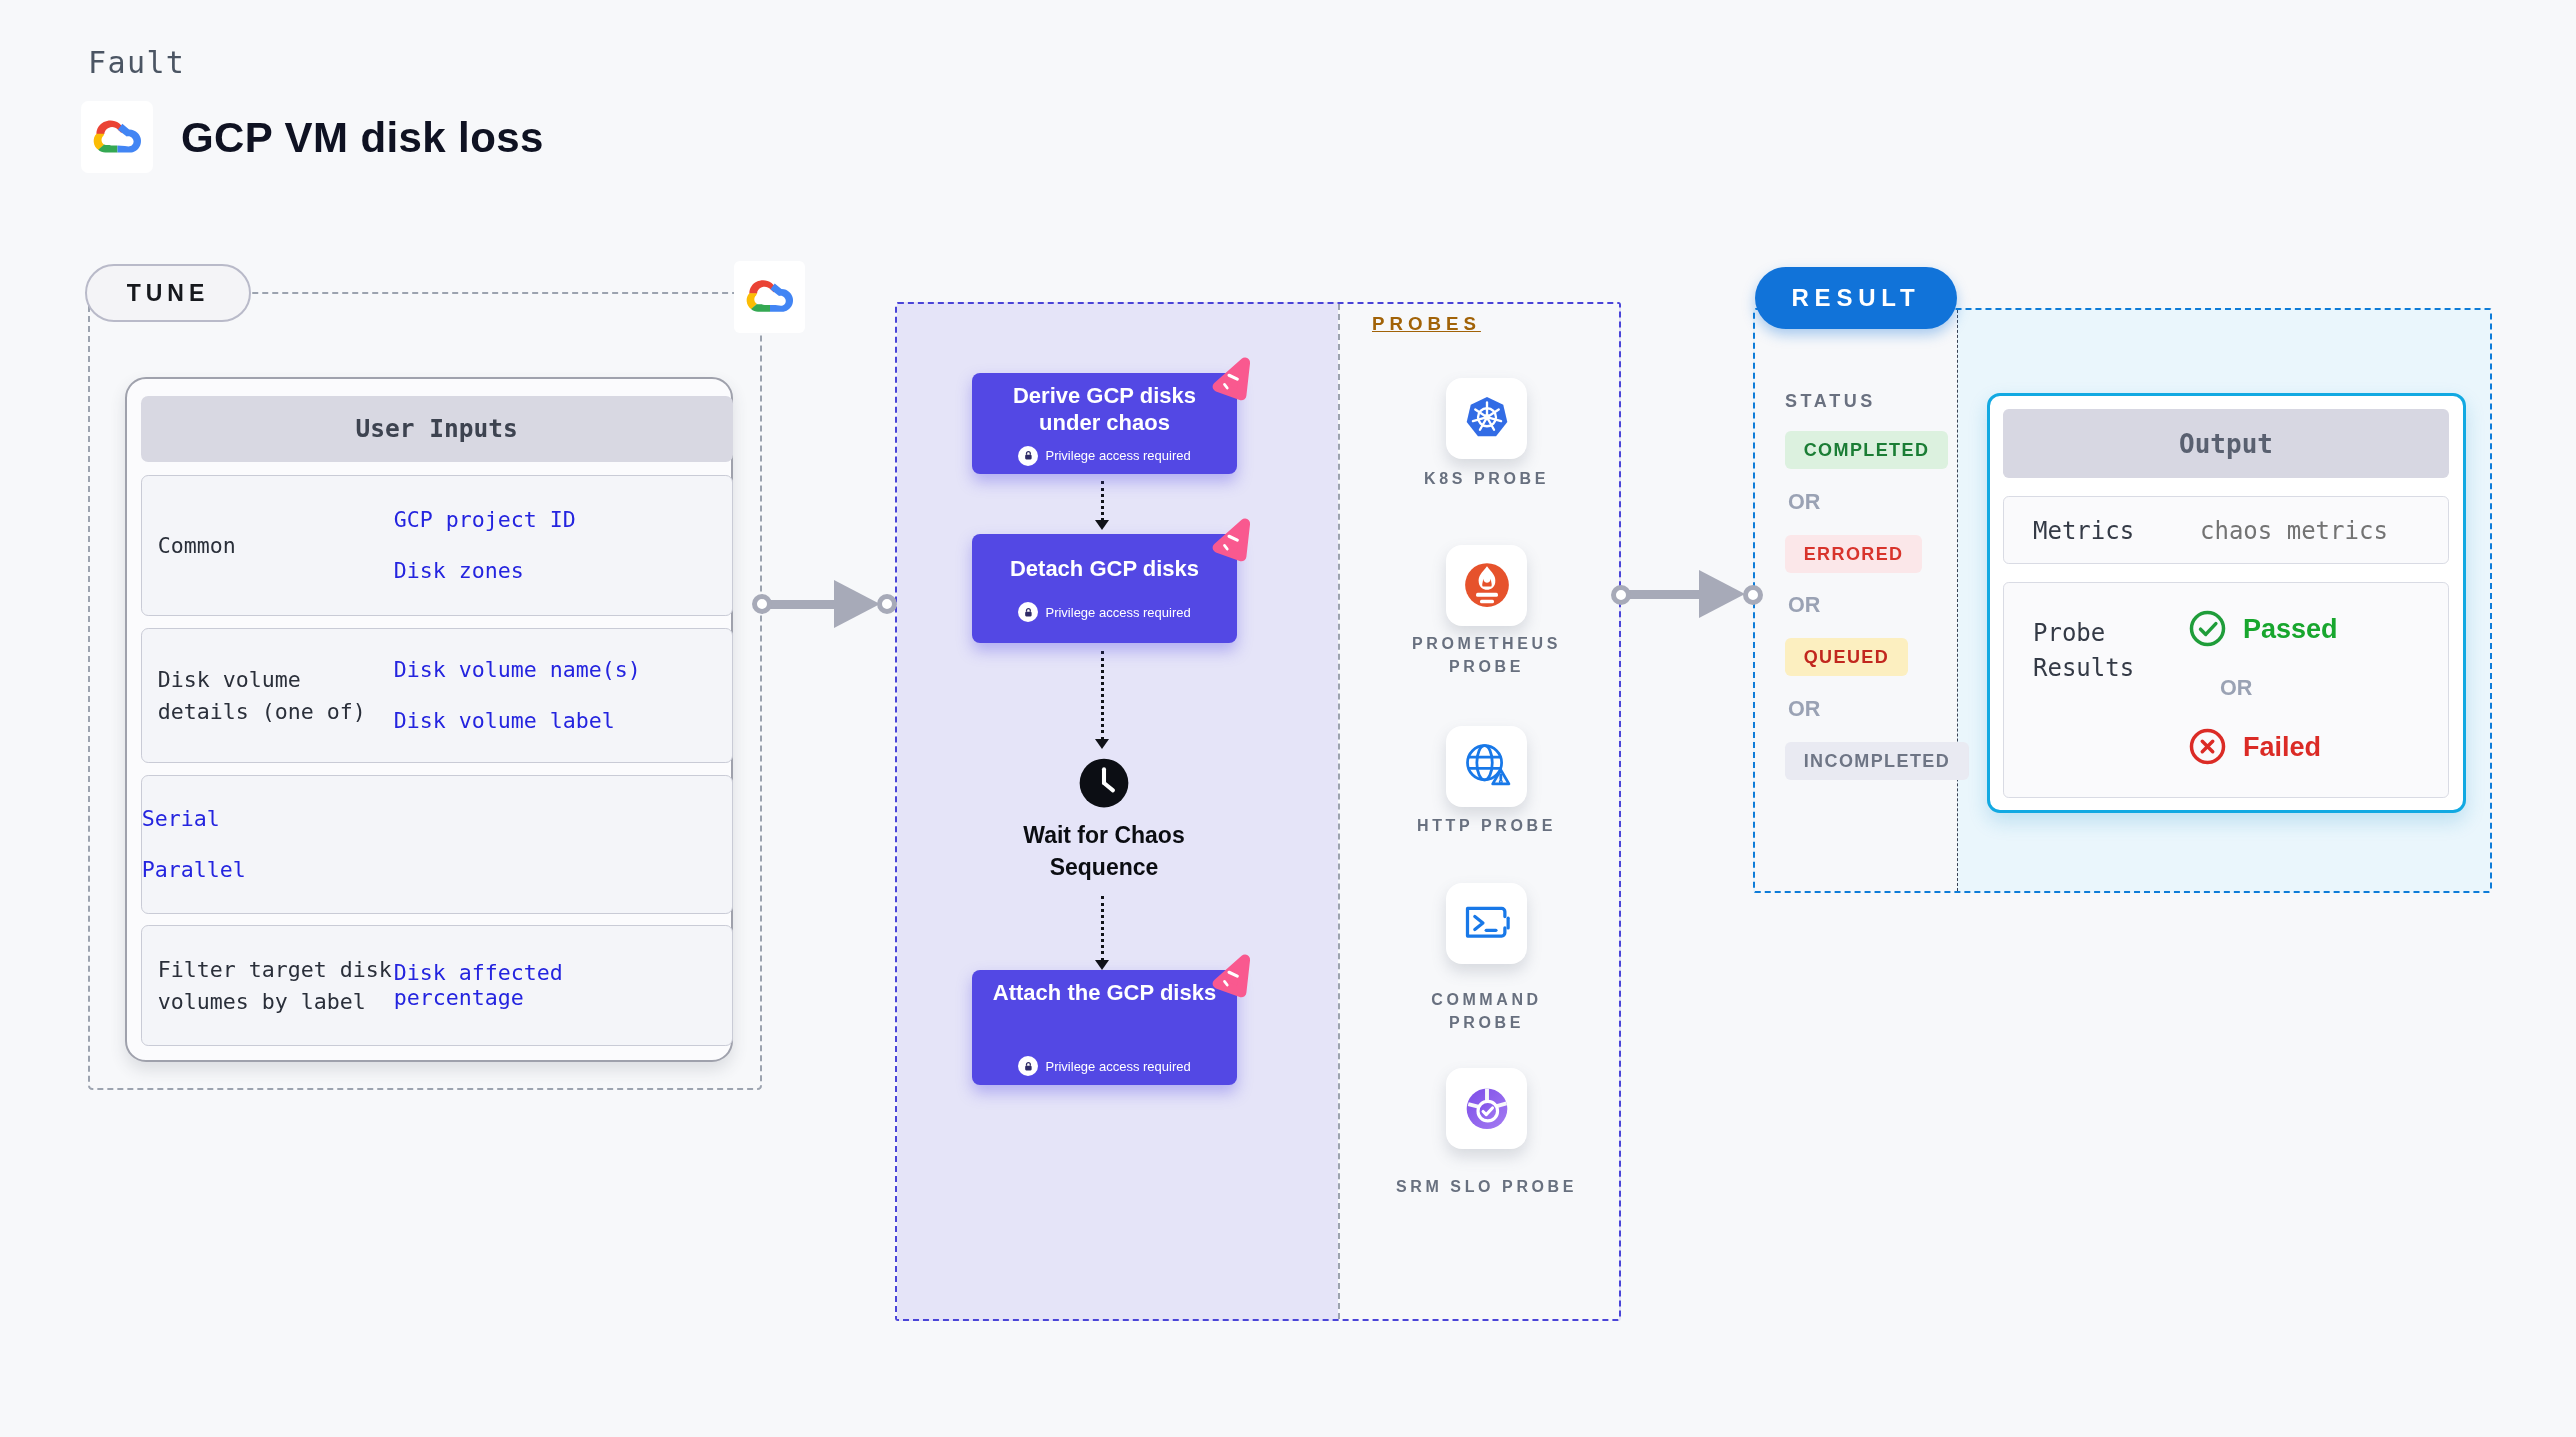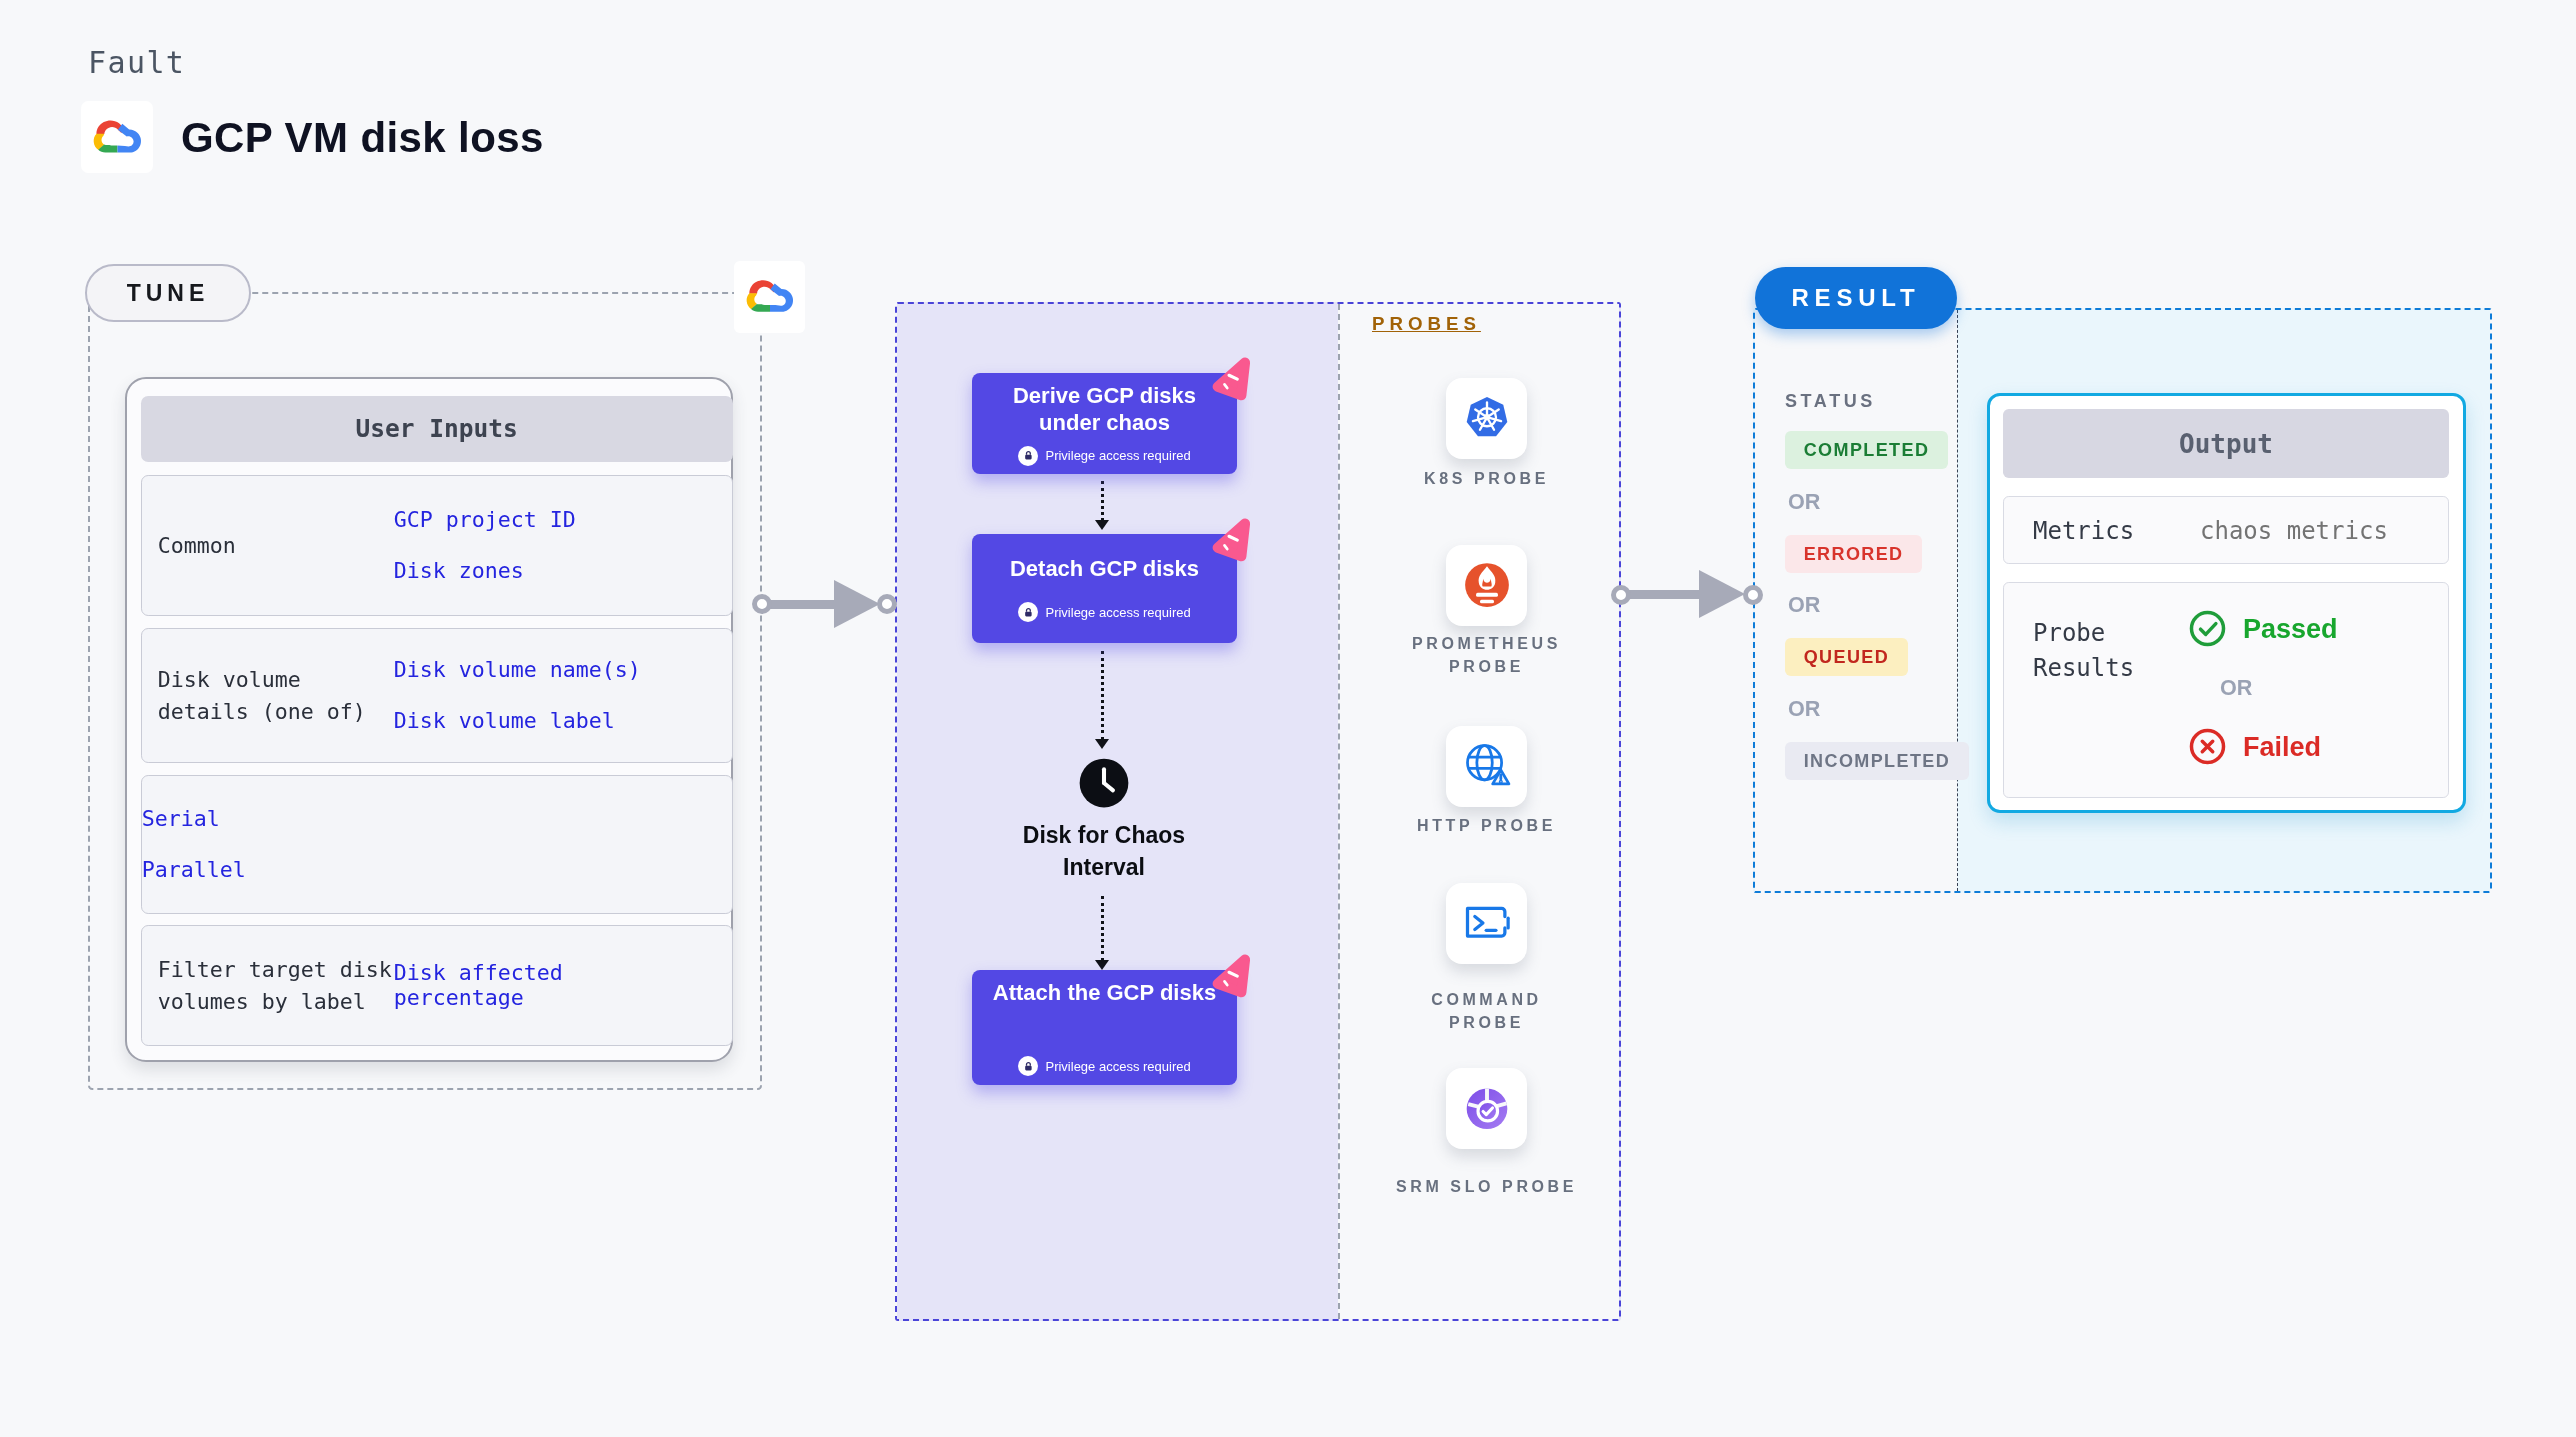--- a/index.html
+++ b/index.html
@@ -235,21 +235,21 @@
 
     <div class="dotted-conn" style="left:204px; top:347px; height:89px;"></div>
 
     <div class="clock-wrap" style="left:181px; top:453px;">
       <svg width="52" height="52" viewBox="0 0 64 64">
         <circle cx="32" cy="32" r="30" fill="#0C0E14"></circle>
         <line x1="32" y1="32" x2="32" y2="15" stroke="#FFFFFF" stroke-width="5" stroke-linecap="round"></line>
         <line x1="32" y1="32" x2="43" y2="41" stroke="#FFFFFF" stroke-width="5" stroke-linecap="round"></line>
       </svg>
     </div>
-    <div class="wait-label" style="left:92px; top:515px;">Disk for Chaos Interval</div>
+    <div class="wait-label" style="left:92px; top:515px;">Wait for Chaos Sequence</div>
 
     <div class="dotted-conn" style="left:204px; top:592px; height:65px;"></div>
 
     <div class="step-card" style="top:666px; height:115px;gap:29px;">
       <span class="litmus-badge">
         <svg width="50" height="50" viewBox="0 0 64 64">
           <polygon points="14,40 52,13 43,54" fill="#F9598F" stroke="#F9598F" stroke-width="13" stroke-linejoin="round"></polygon>
           <line x1="30" y1="27" x2="40" y2="33" stroke="#FFFFFF" stroke-width="4" stroke-linecap="round"></line>
           <line x1="23" y1="38" x2="26" y2="43" stroke="#FFFFFF" stroke-width="3.5" stroke-linecap="round"></line>
         </svg>

